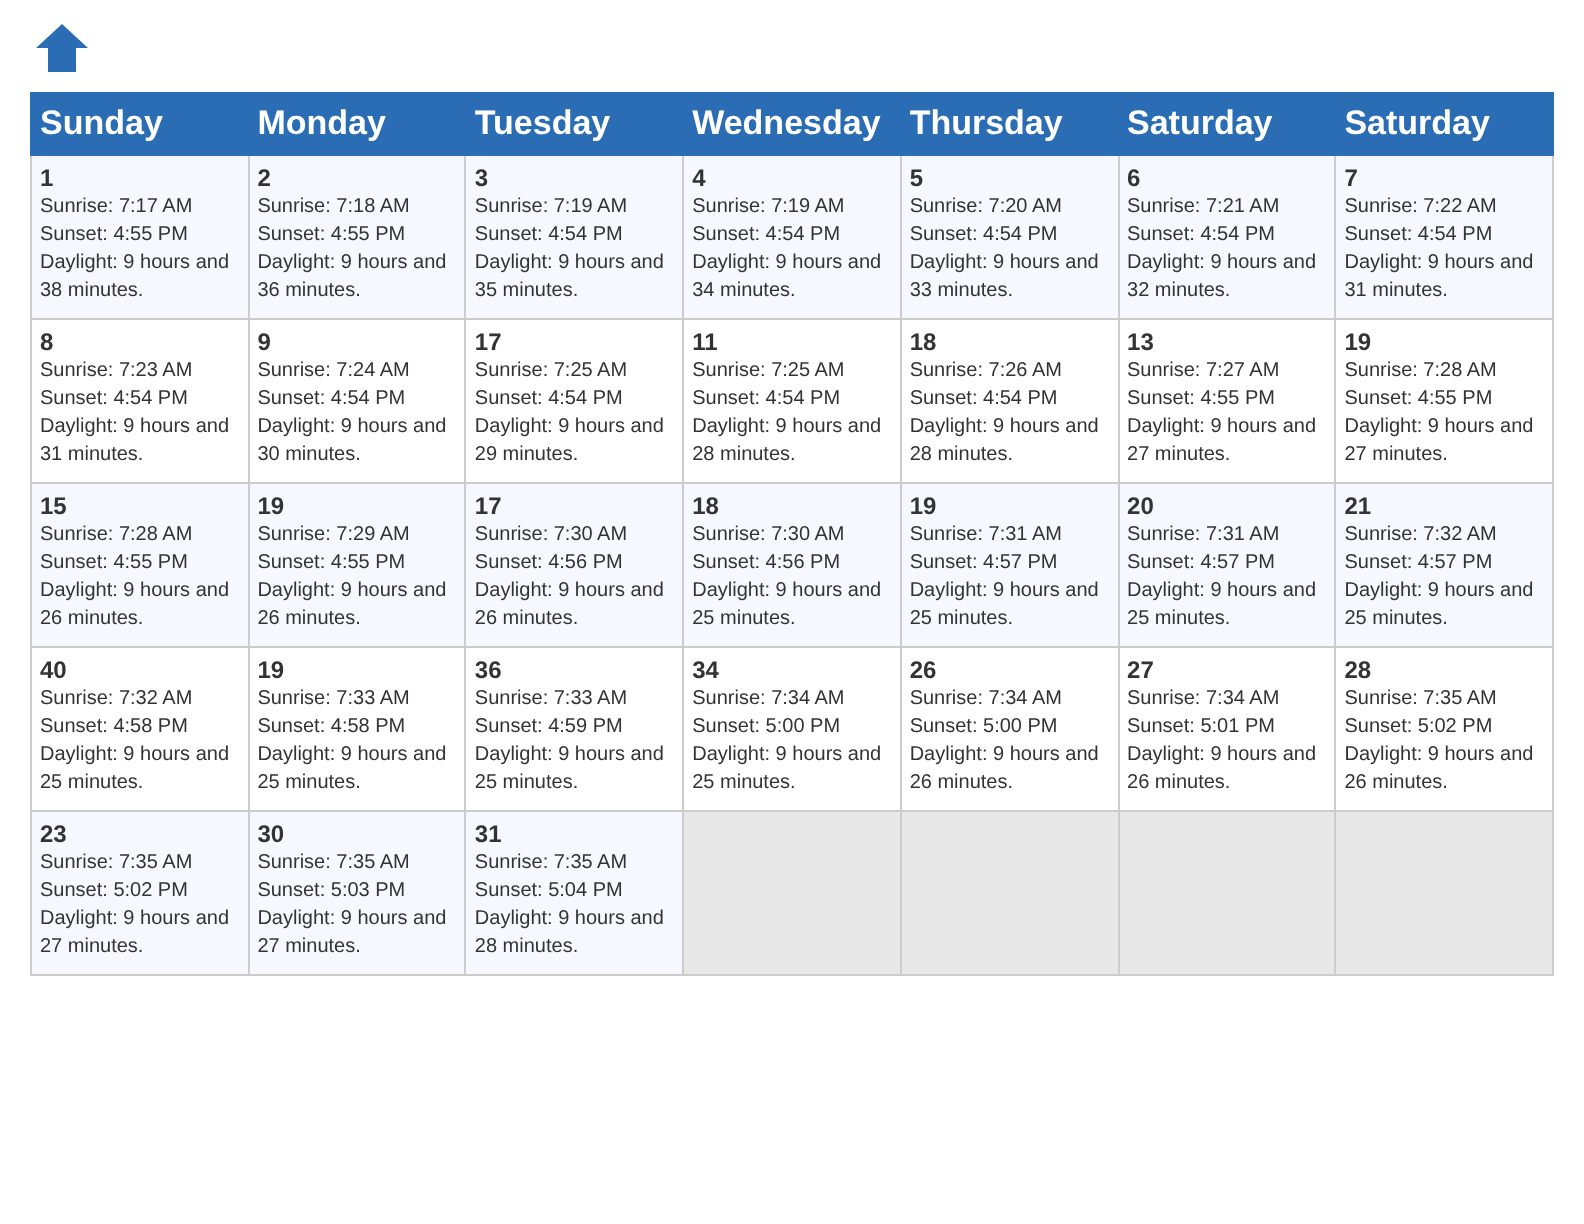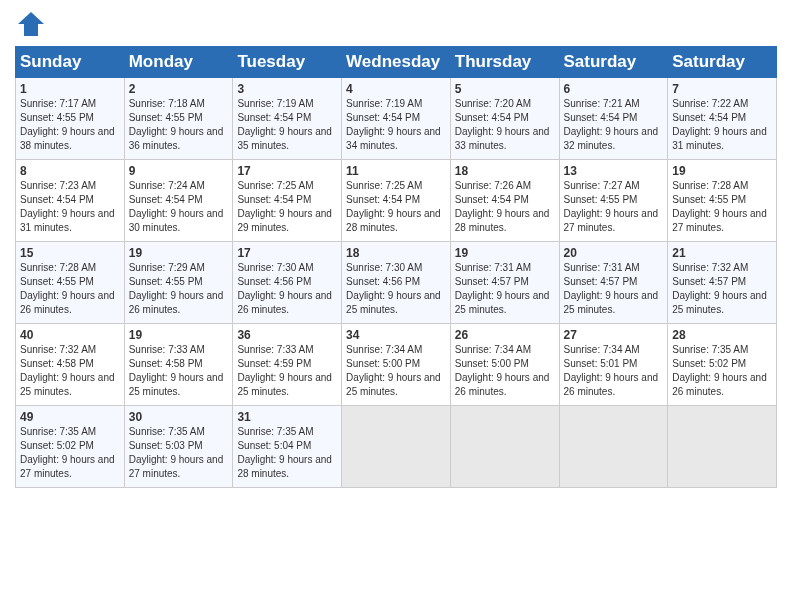--- a/index.html
+++ b/index.html
@@ -151,21 +151,21 @@
         <tr>
           <td><span class="day-num">40</span><span class="day-info">Sunrise: 7:32 AM<br>Sunset: 4:58 PM<br>Daylight: 9 hours and 25 minutes.</span></td>
           <td><span class="day-num">19</span><span class="day-info">Sunrise: 7:33 AM<br>Sunset: 4:58 PM<br>Daylight: 9 hours and 25 minutes.</span></td>
           <td><span class="day-num">36</span><span class="day-info">Sunrise: 7:33 AM<br>Sunset: 4:59 PM<br>Daylight: 9 hours and 25 minutes.</span></td>
           <td><span class="day-num">34</span><span class="day-info">Sunrise: 7:34 AM<br>Sunset: 5:00 PM<br>Daylight: 9 hours and 25 minutes.</span></td>
           <td><span class="day-num">26</span><span class="day-info">Sunrise: 7:34 AM<br>Sunset: 5:00 PM<br>Daylight: 9 hours and 26 minutes.</span></td>
           <td><span class="day-num">27</span><span class="day-info">Sunrise: 7:34 AM<br>Sunset: 5:01 PM<br>Daylight: 9 hours and 26 minutes.</span></td>
           <td><span class="day-num">28</span><span class="day-info">Sunrise: 7:35 AM<br>Sunset: 5:02 PM<br>Daylight: 9 hours and 26 minutes.</span></td>
         </tr>
         <tr>
-          <td><span class="day-num">49</span><span class="day-info">Sunrise: 7:35 AM<br>Sunset: 5:02 PM<br>Daylight: 9 hours and 27 minutes.</span></td>
+          <td><span class="day-num">23</span><span class="day-info">Sunrise: 7:35 AM<br>Sunset: 5:02 PM<br>Daylight: 9 hours and 27 minutes.</span></td>
           <td><span class="day-num">30</span><span class="day-info">Sunrise: 7:35 AM<br>Sunset: 5:03 PM<br>Daylight: 9 hours and 27 minutes.</span></td>
           <td><span class="day-num">31</span><span class="day-info">Sunrise: 7:35 AM<br>Sunset: 5:04 PM<br>Daylight: 9 hours and 28 minutes.</span></td>
           <td class="empty"></td>
           <td class="empty"></td>
           <td class="empty"></td>
           <td class="empty"></td>
         </tr>
       </tbody>
   </table>
 </div>

